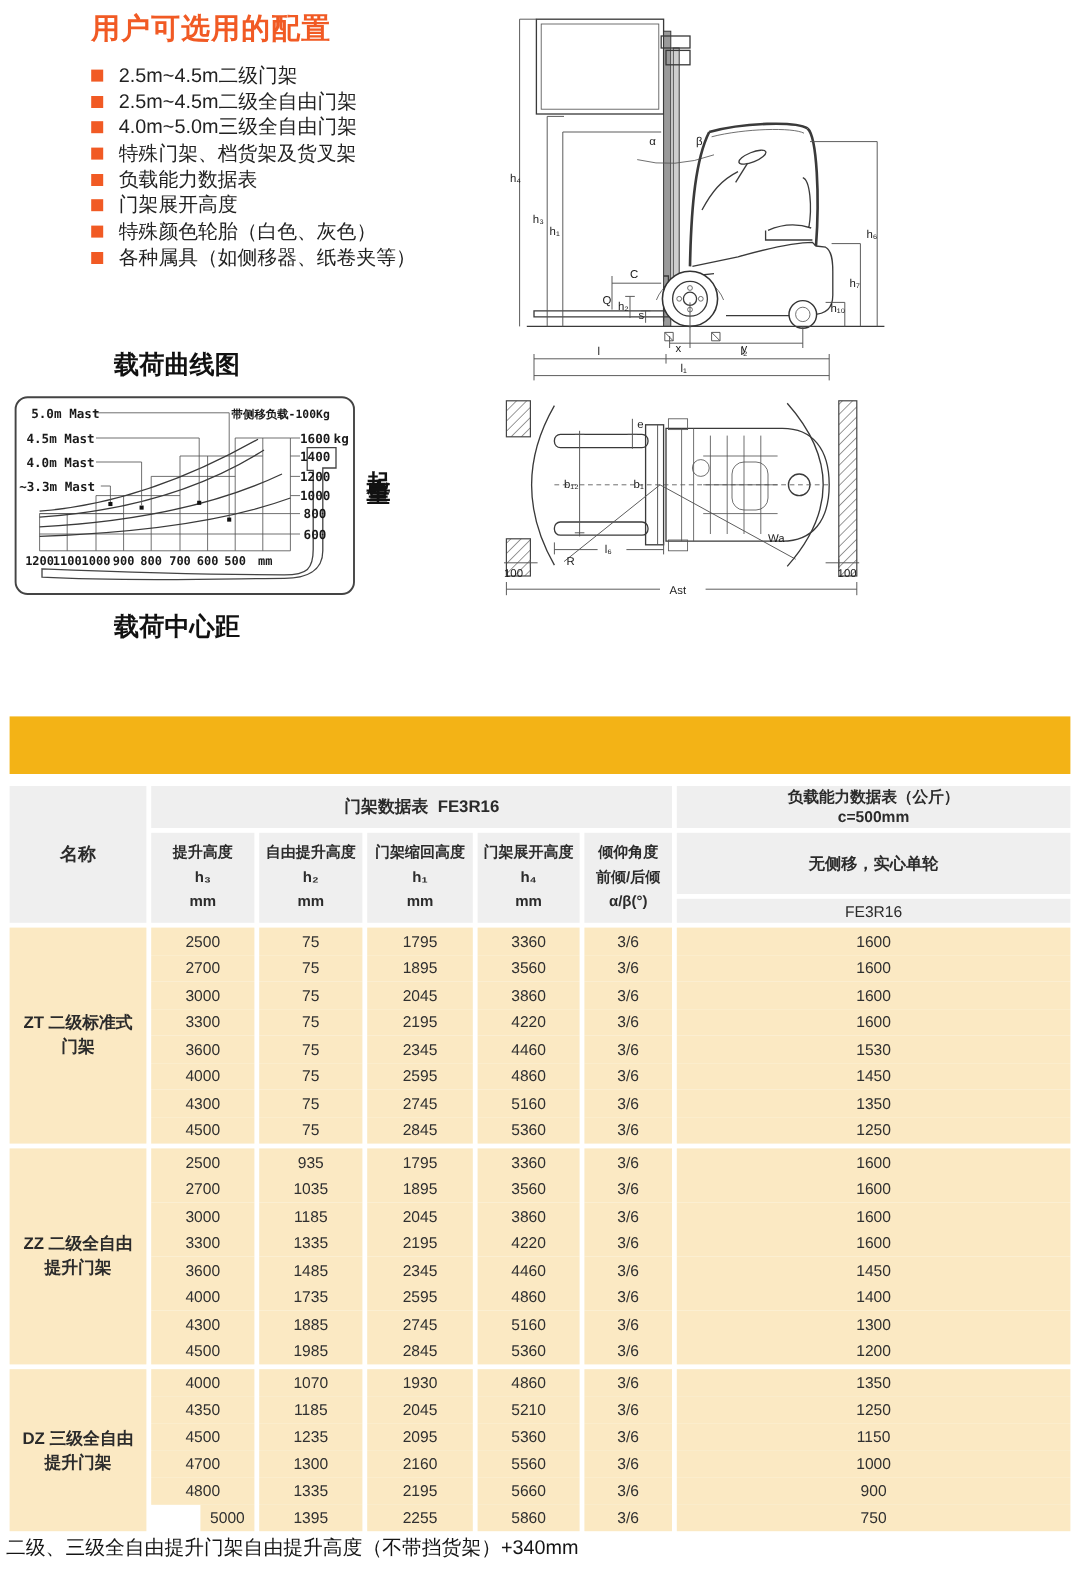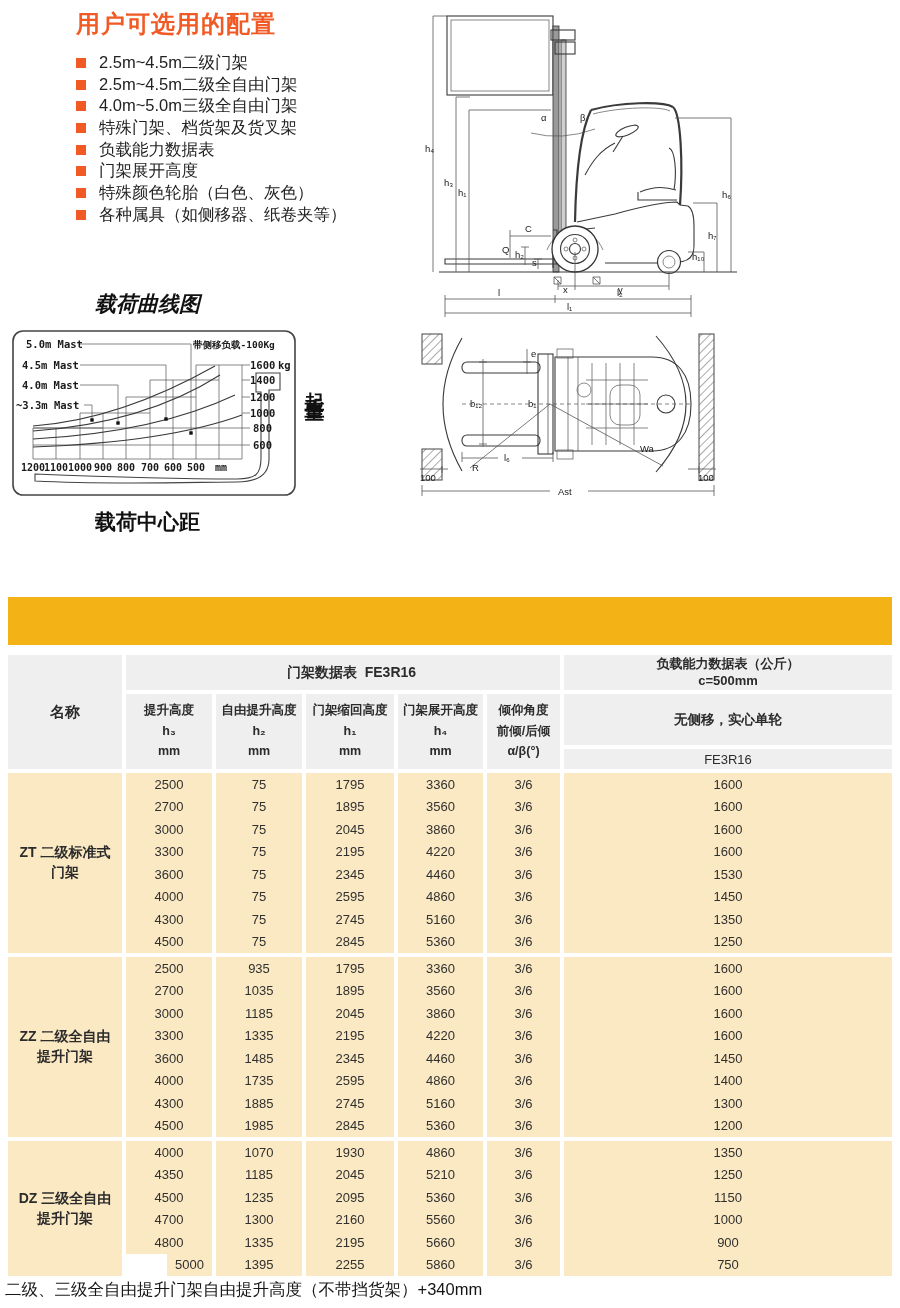--- a/index.html
+++ b/index.html
@@ -10,21 +10,21 @@
   html,body{background:#fff;}
   #page{position:relative;width:900px;height:1308px;background:#fff;overflow:hidden;
         font-family:"Liberation Sans","DejaVu Sans",sans-serif;color:var(--ink);}
   
   .options{position:absolute;left:45px;top:8px;width:370px;margin-left:31px;}
   .options-title{color:var(--orange);font-size:24px;font-weight:bold;letter-spacing:1px;margin-bottom:12px;}
   .options-list{list-style:none;}
   .options-list li{display:flex;align-items:center;gap:13px;height:21.7px;font-size:16.5px;color:#222;}
   .bullet{width:10px;height:10px;background:var(--orange);flex:0 0 10px;}
   
-  .chart-title{position:absolute;left:95px;top:290px;font-size:21px;font-weight:bold;color:#111;font-style:italic;}
+  .chart-title{position:absolute;left:95px;top:290px;font-size:21px;font-weight:bold;color:#111;}
   .chart-caption{position:absolute;left:95px;top:508px;font-size:21px;font-weight:bold;color:#111;}
   .chart-ylabel{position:absolute;left:302px;top:376px;font-size:20px;font-weight:bold;color:#111;
                 writing-mode:vertical-rl;letter-spacing:5px;}
   svg text{fill:#1a1a1a;}
   .svgchart text{font-family:"DejaVu Sans Mono",monospace;font-weight:bold;}
   .dim{stroke:#555;stroke-width:.8;fill:none;}
   .draw{stroke:var(--line);stroke-width:1.1;fill:none;}
   .thick{stroke:var(--line);stroke-width:2.2;fill:none;}
   .thin{stroke:#555;stroke-width:.7;fill:none;}
   .lbl{font-size:9.5px;}

